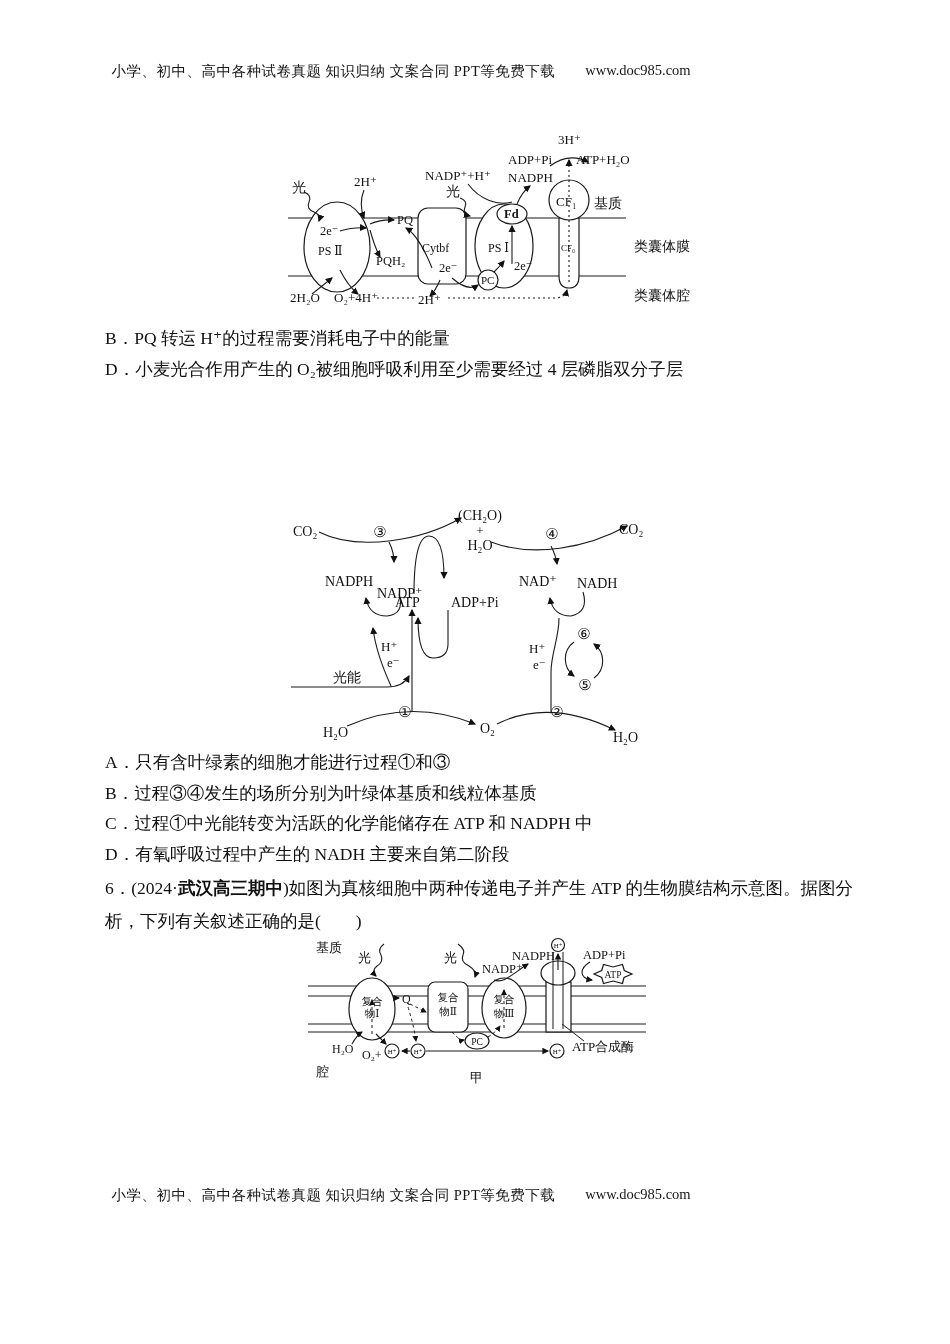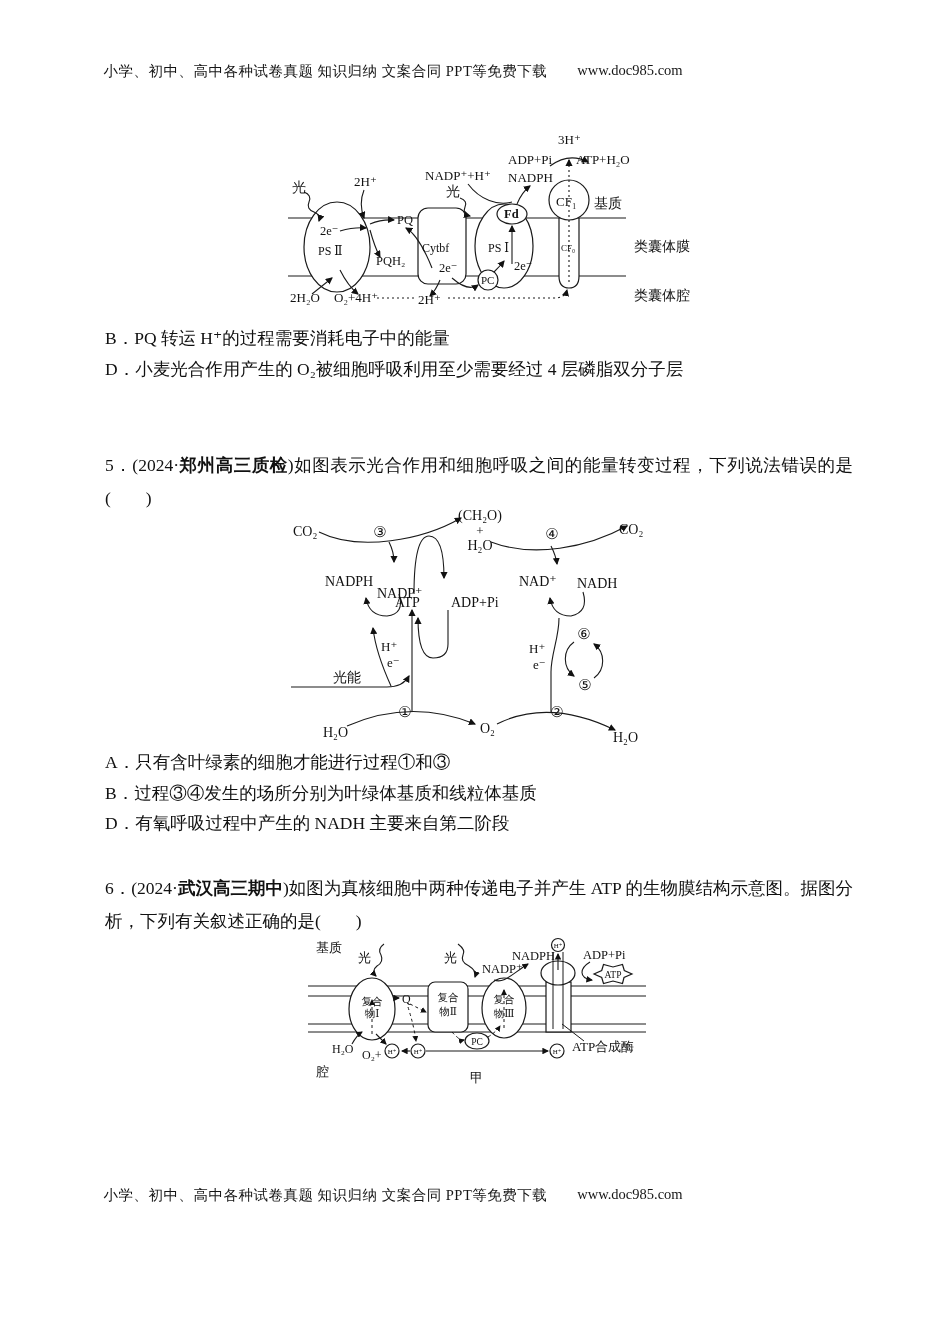--- a/index.html
+++ b/index.html
@@ -1,18 +1,18 @@
 <!DOCTYPE html>
 <html><head>
 <meta charset="utf-8">
 <style>
   html,body{margin:0;padding:0;background:#e8e8e8;}
   .page{position:relative;width:950px;height:1344px;background:#ffffff;
         font-family:"Liberation Serif","DejaVu Serif",serif;color:#111;overflow:hidden;}
-  .hf{position:absolute;left:4px;width:778px;display:flex;justify-content:center;gap:30px;
+  .hf{position:absolute;left:12px;width:778px;display:flex;justify-content:center;gap:30px;
       font-size:14.5px;color:#151515;letter-spacing:0.5px;}
   .hf .url{letter-spacing:0;text-align:center;}
   .stem{position:absolute;left:105px;width:748px;font-size:17.5px;line-height:33px;text-align:justify;}
   .stem .src{font-family:"Liberation Sans","DejaVu Sans",sans-serif;font-weight:bold;}
   .opts{position:absolute;left:105px;width:780px;font-size:17.5px;}
   .opts div{line-height:30.5px;white-space:nowrap;}
   svg{position:absolute;overflow:visible;}
   svg *{vector-effect:none;}
   .ln{stroke:#1a1a1a;stroke-width:1.2;fill:none;}
   .th{stroke:#1a1a1a;stroke-width:1;fill:none;}
@@ -100,23 +100,20 @@
       <text x="52" y="174" font-size="13">O₂+4H⁺</text>
       <text x="136" y="176" font-size="13">2H⁺</text>
     </g>
   </svg>
 
   <div class="opts" style="top:323px;">
     <div>B．PQ 转运 H⁺的过程需要消耗电子中的能量</div>
     <div>D．小麦光合作用产生的 O₂被细胞呼吸利用至少需要经过 4 层磷脂双分子层</div>
   </div>
 
-  <div class="stem" style="top:449px;">
-    <span>5．(2024·</span><span class="src">郑州高三质检</span><span>)如图表示光合作用和细胞呼吸之间的能量转变过程，下列说法错误的是(　　)</span>
-  </div>
 
   <svg style="left:283px;top:506px;" width="410" height="240" viewBox="0 0 410 240">
     <defs>
       <marker id="a2" viewBox="0 0 10 10" refX="8.5" refY="5" markerWidth="6.5" markerHeight="6.5" orient="auto-start-reverse">
         <path d="M0,0 L10,5 L0,10 z" fill="#111"></path>
       </marker>
     </defs>
     <g>
       <path class="ar" d="M36,26 C76,46 140,34 178,12" marker-end="url(#a2)"></path>
       <path class="ar" d="M208,36 C250,52 304,42 344,20" marker-end="url(#a2)"></path>
@@ -160,20 +157,21 @@
       <text x="246" y="147" font-size="13">H⁺</text>
       <text x="250" y="163" font-size="13">e⁻</text>
       <text x="301" y="133" font-size="15" text-anchor="middle">⑥</text>
       <text x="302" y="184" font-size="15" text-anchor="middle">⑤</text>
     </g>
   </svg>
 
   <div class="opts" style="top:747px;">
     <div>A．只有含叶绿素的细胞才能进行过程①和③</div>
     <div>B．过程③④发生的场所分别为叶绿体基质和线粒体基质</div>
+    <div>C．过程①中光能转变为活跃的化学能储存在 ATP 和 NADPH 中</div>
     <div>D．有氧呼吸过程中产生的 NADH 主要来自第二阶段</div>
   </div>
 
   <div class="stem" style="top:872px;">
     <span>6．(2024·</span><span class="src">武汉高三期中</span><span>)如图为真核细胞中两种传递电子并产生 ATP 的生物膜结构示意图。据图分析，下列有关叙述正确的是(　　)</span>
   </div>
 
   <svg style="left:300px;top:936px;" width="360" height="152" viewBox="0 0 360 152">
     <defs>
       <marker id="a3" viewBox="0 0 10 10" refX="8.5" refY="5" markerWidth="6" markerHeight="6" orient="auto-start-reverse">

